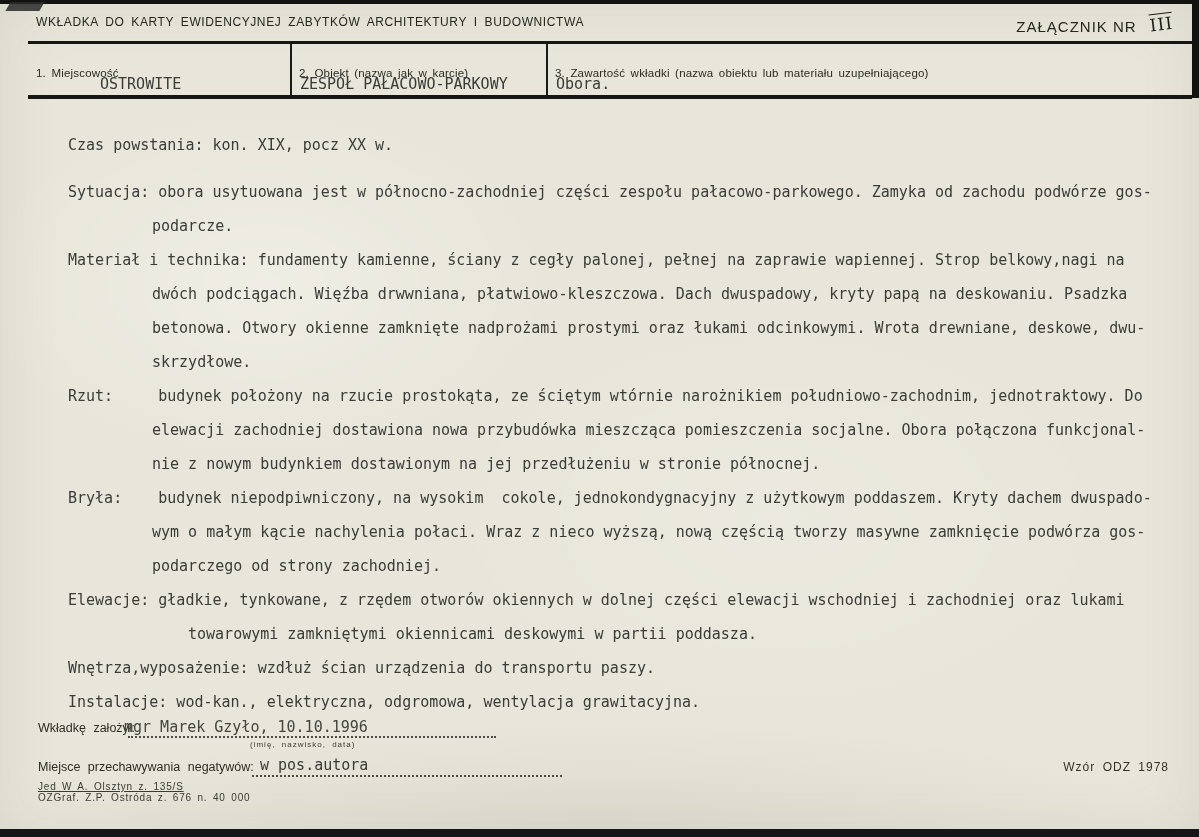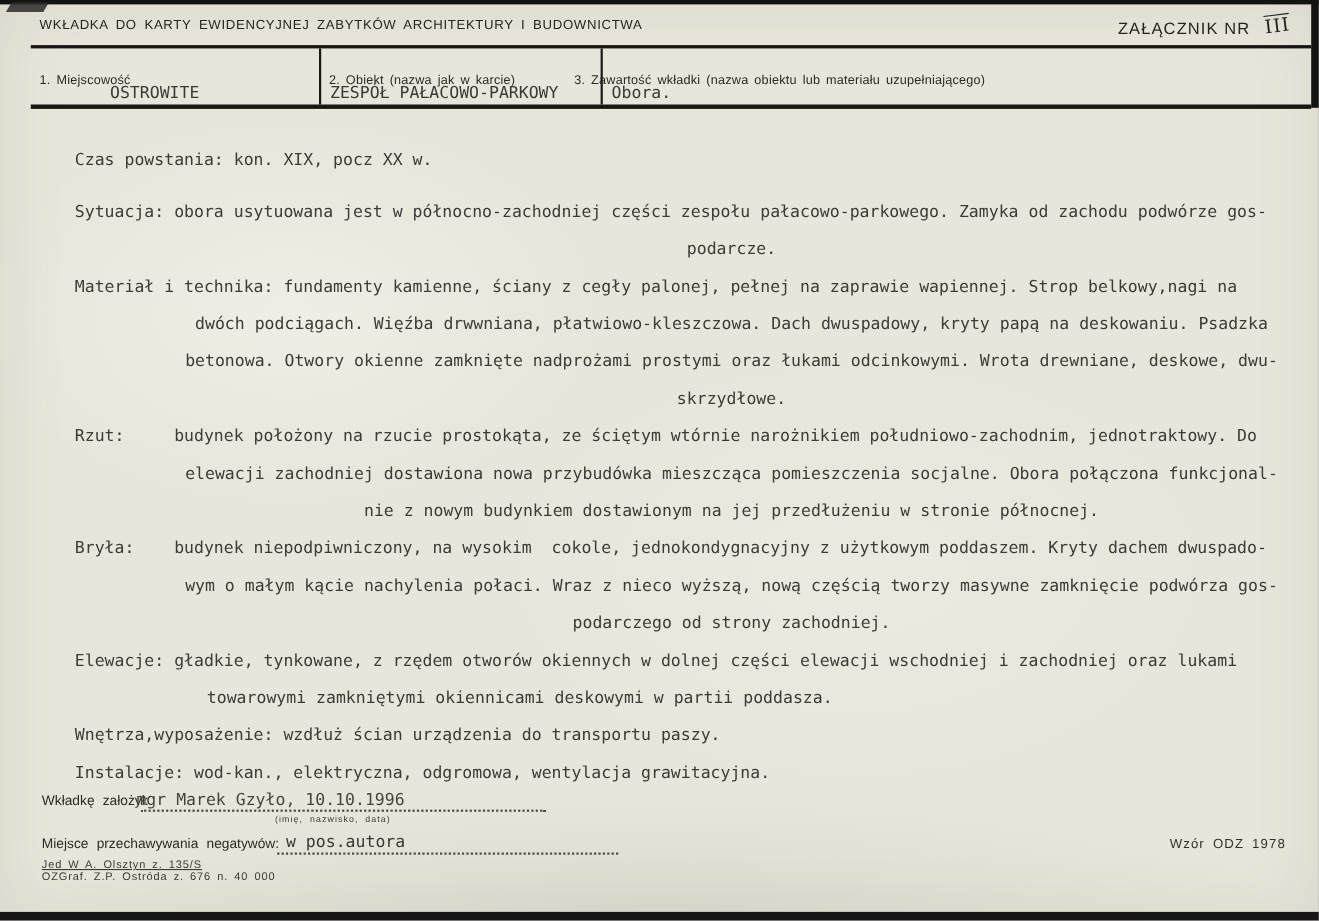--- a/index.html
+++ b/index.html
@@ -46,40 +46,40 @@
   #vdiv-1{left:290px;}
   #vdiv-2{left:546px;}
 
   .col-label{
     position:absolute;top:51px;
     font-size:11.5px;color:#2a2a22;letter-spacing:.2px;word-spacing:2px;
     font-weight:500;white-space:nowrap;margin-top:16px;
   }
   #col-label-1{left:36px;}
   #col-label-2{left:299px;}
-  #col-label-3{left:522px;}
+  #col-label-3{left:555px;}
 
   .typed{
     font-family:"DejaVu Sans Mono", monospace;
     color:#3a3a36;white-space:pre;
   }
   .col-value{position:absolute;top:75px;font-size:15px;}
   #col-value-1{left:100px;}
   #col-value-2{left:300px;}
   #col-value-3{left:556px;}
 
   
   #body-text{
     position:absolute;left:68px;top:128px;width:1110px;
     font-family:"DejaVu Sans Mono", monospace;
     font-size:15px;line-height:34px;color:#3b3b37;
   }
   .bl{white-space:pre;height:34px;}
   .bl.gap-after{margin-bottom:13px;}
-  .bl.ind{margin-left:84px;text-align:center;}
+  .bl.ind{margin-left:84px;}
   .bl.ind2{margin-left:120px;}
 
   
   .f-label{position:absolute;font-size:12.5px;color:#2c2c25;word-spacing:4px;font-weight:500;white-space:nowrap;}
   #founder-label{left:38px;top:721px;}
   #negatives-label{left:38px;top:760px;}
   .dotline{position:absolute;height:0;border-bottom:2px dotted #4b4b44;}
   #founder-dots{left:128px;top:736px;width:368px;}
   #negatives-dots{left:252px;top:775px;width:310px;}
   .f-typed{position:absolute;font-size:15px;}

